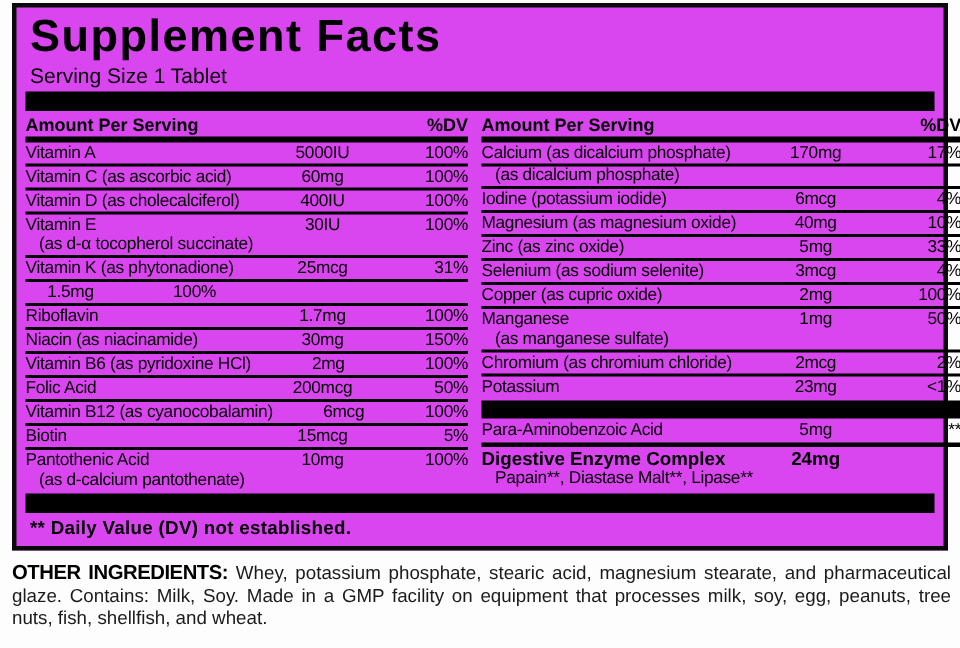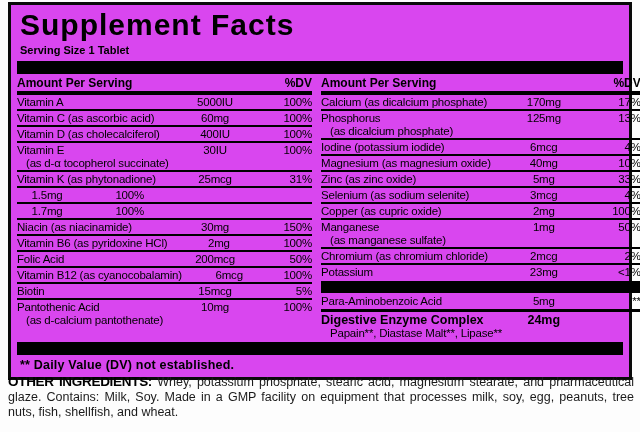--- a/index.html
+++ b/index.html
@@ -21,24 +21,23 @@
   }
   .title {
     font-size: 30px;
     font-weight: bold;
     letter-spacing: 1px;
     margin: 1px 0 3px 3px;
     line-height: 1.0;
     white-space: nowrap;
   }
   .serving {
-    font-size: 11px;
+    font-size: 14px;
     margin: 0 0 4px 3px;
     line-height: 14px;
-    font-weight: bold;
   }
   .top-bar { height: 13px; background: #000; }
   .columns { display: flex; align-items: stretch; }
   .col { padding-top: 0; }
   .col-left  { width: 295px; }
   .col-right { flex: 1; }
   .v-divider { width: 2px; background: #000; margin: 0 4px 0 5px; }
   .col-header {
     display: flex;
     justify-content: space-between;
@@ -158,20 +157,21 @@
             </div>
           </div>
           <div class="row">
             <div class="row-line">
               <span class="cell-amt">1.5mg</span>
               <span class="cell-dv">100%</span>
             </div>
           </div>
           <div class="row">
             <div class="row-line">
+              <span class="cell-name">Riboflavin</span>
               <span class="cell-amt">1.7mg</span>
               <span class="cell-dv">100%</span>
             </div>
           </div>
           <div class="row">
             <div class="row-line">
               <span class="cell-name">Niacin (as niacinamide)</span>
               <span class="cell-amt">30mg</span>
               <span class="cell-dv">150%</span>
             </div>
@@ -224,25 +224,20 @@
       </div>
       <div class="rows">
           <div class="row">
             <div class="row-line">
               <span class="cell-name">Calcium (as dicalcium phosphate)</span>
               <span class="cell-amt">170mg</span>
               <span class="cell-dv">17%</span>
             </div>
           </div>
           <div class="row">
-            <div class="row-line">
-              <span class="cell-name">Phosphorus</span>
-              <span class="cell-amt">125mg</span>
-              <span class="cell-dv">13%</span>
-            </div>
             <div class="sub">(as dicalcium phosphate)</div>
           </div>
           <div class="row">
             <div class="row-line">
               <span class="cell-name">Iodine (potassium iodide)</span>
               <span class="cell-amt">6mcg</span>
               <span class="cell-dv">4%</span>
             </div>
           </div>
           <div class="row">

